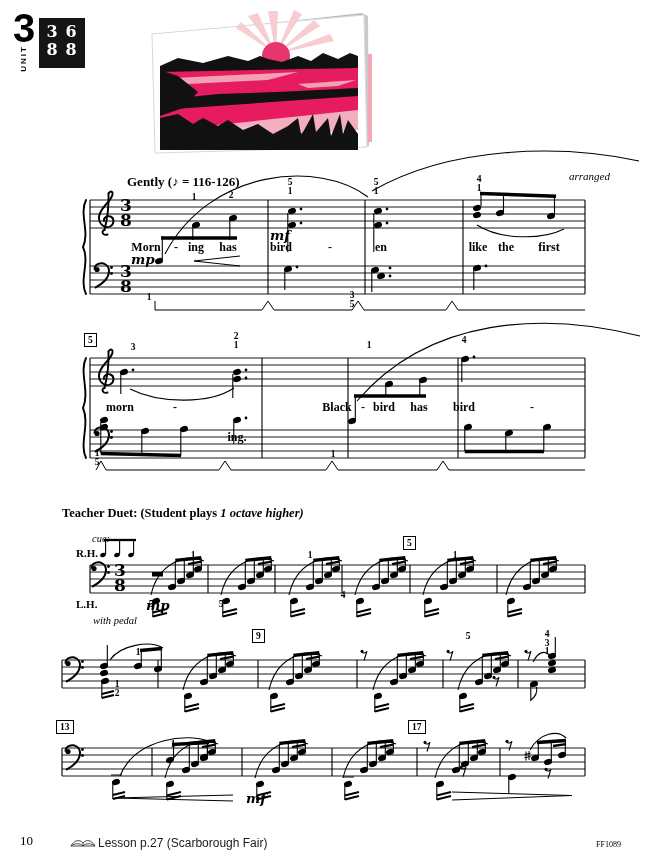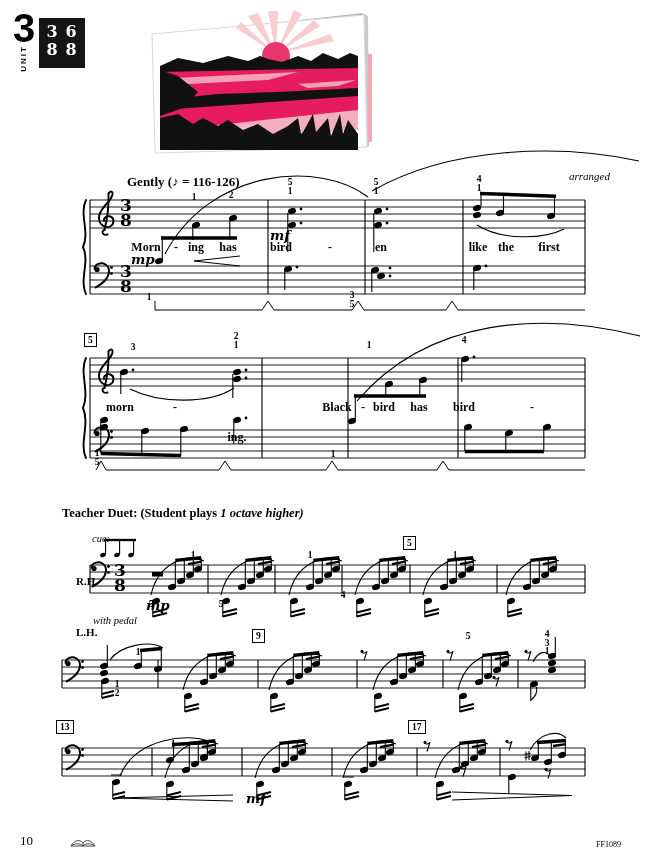--- a/index.html
+++ b/index.html
@@ -18,21 +18,21 @@
   .fing{font:bold 9.5px "Liberation Serif",serif;line-height:8.5px;text-align:center;width:14px;}
   .tsig{font:bold 17px "DejaVu Serif",serif;width:16px;text-align:center;line-height:15px;}
   .usig{font:bold 16px "DejaVu Serif",serif;color:#fff;width:14px;text-align:center;line-height:16px;}
   .mnum{position:absolute;border:1px solid #000;background:#fff;
         font:bold 9.5px "Liberation Serif",serif;padding:0 3px;line-height:12px;}
   .unitnum{font:bold 40px "Liberation Sans",sans-serif;line-height:40px;}
   .unitlbl{font:bold 8px "Liberation Sans",sans-serif;letter-spacing:2px;transform:rotate(-90deg);}
   .duethead{font:bold 12.5px "Liberation Serif",serif;}
   .duethead .em{font-style:italic;margin-top:20px;}
   .small-it{font:italic 10.5px "Liberation Serif",serif;}
-  .hand{font:bold 11px "Liberation Serif",serif;margin-top:28px;}
+  .hand{font:bold 11px "Liberation Serif",serif;}
   .footpage{font:13px "Liberation Serif",serif;}
   .footlesson{font:12px "Liberation Sans",sans-serif;color:#1a1a1a;}
   .footcat{font:8px "Liberation Serif",serif;}
   svg{position:absolute;left:0;top:0;}
   svg .st{stroke:#000;stroke-width:1.1;fill:none;}
   svg .bm{stroke:#000;stroke-width:3.4;fill:none;}
   svg .bm2{stroke:#000;stroke-width:2.3;fill:none;}
   svg .slur{stroke:#000;stroke-width:1.1;fill:none;}
   svg .staff{stroke:#000;stroke-width:0.9;fill:none;}
   svg .bar{stroke:#000;stroke-width:1.1;fill:none;}
@@ -410,15 +410,16 @@
 3
 1</span>
 
   <span class="t fing" style="left:166px;top:740px;">1</span>
   <span class="t dyn" style="left:246px;top:790px;">mf</span>
 
   <span class="t footpage" style="left:20px;top:833px;">10</span>
   <svg width="26" height="14" viewBox="0 0 26 14" style="left:70px;top:836px;">
     <path d="M1,10 C4,4 10,3 13,7 C16,3 22,4 25,10 M1,10 C5,7 10,7 13,10 C16,7 21,7 25,10 M1,10 H25 M13,7 V10" fill="none" stroke="#333" stroke-width="0.9"></path>
   </svg>
+  <span class="t footlesson" style="left:98px;top:836px;">Lesson p.27 (Scarborough Fair)</span>
   <span class="t footcat" style="left:596px;top:840px;">FF1089</span>
 
 </div>
 
 </body></html>

